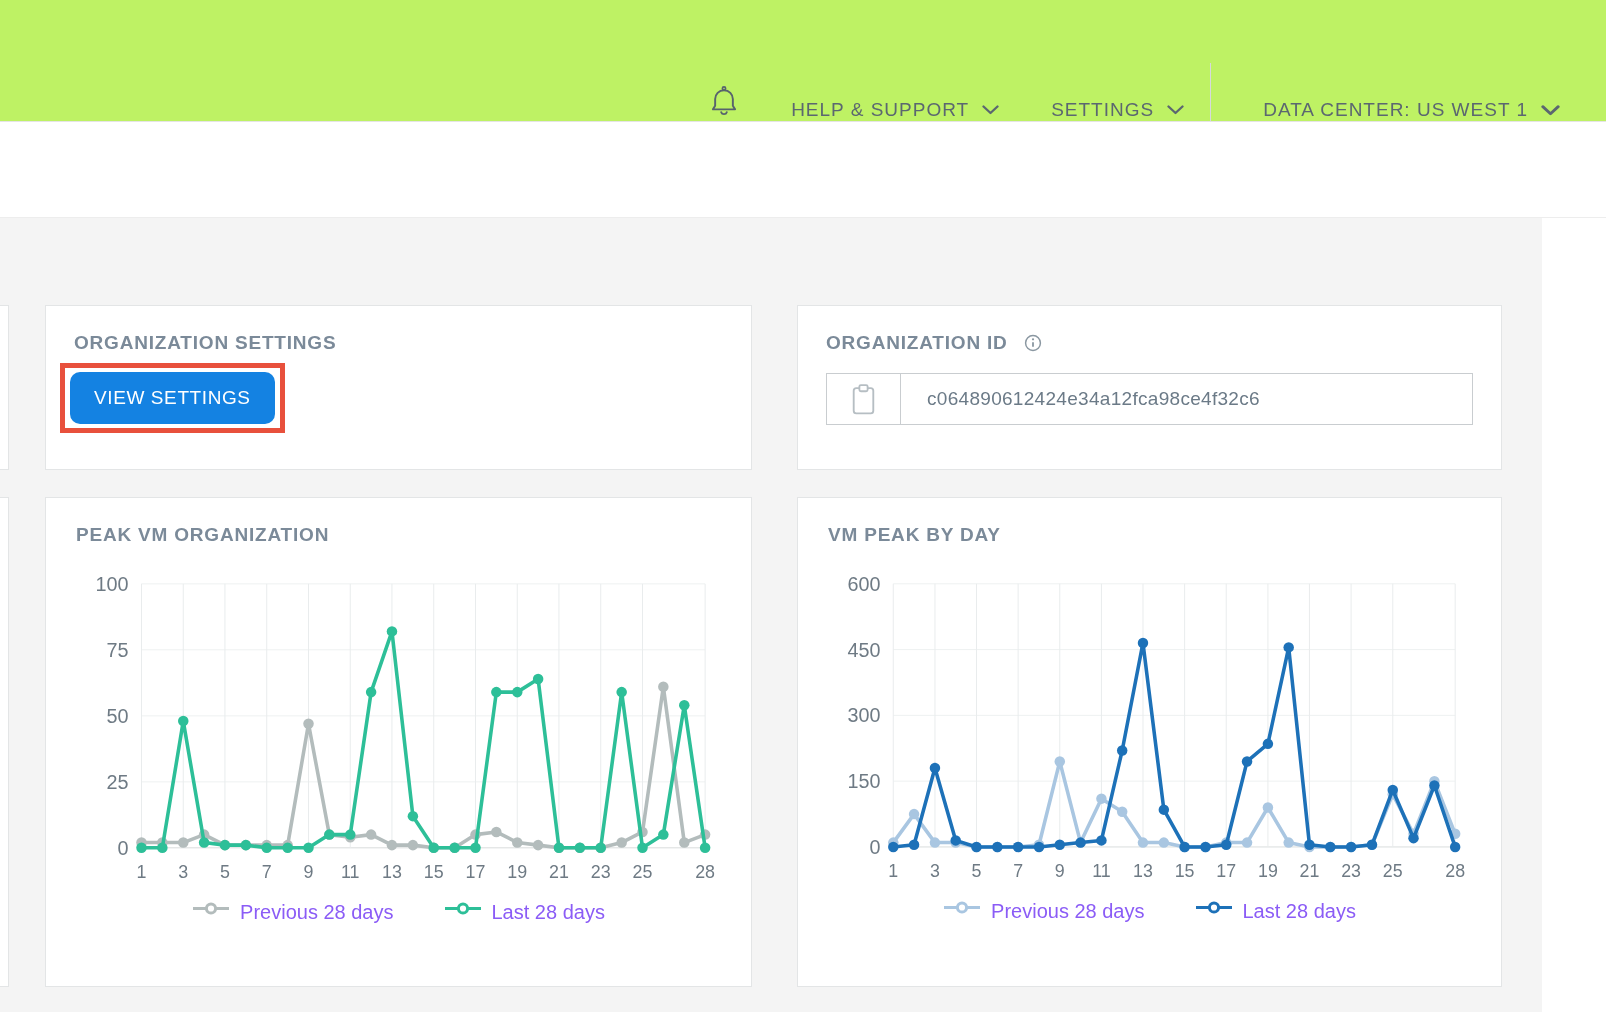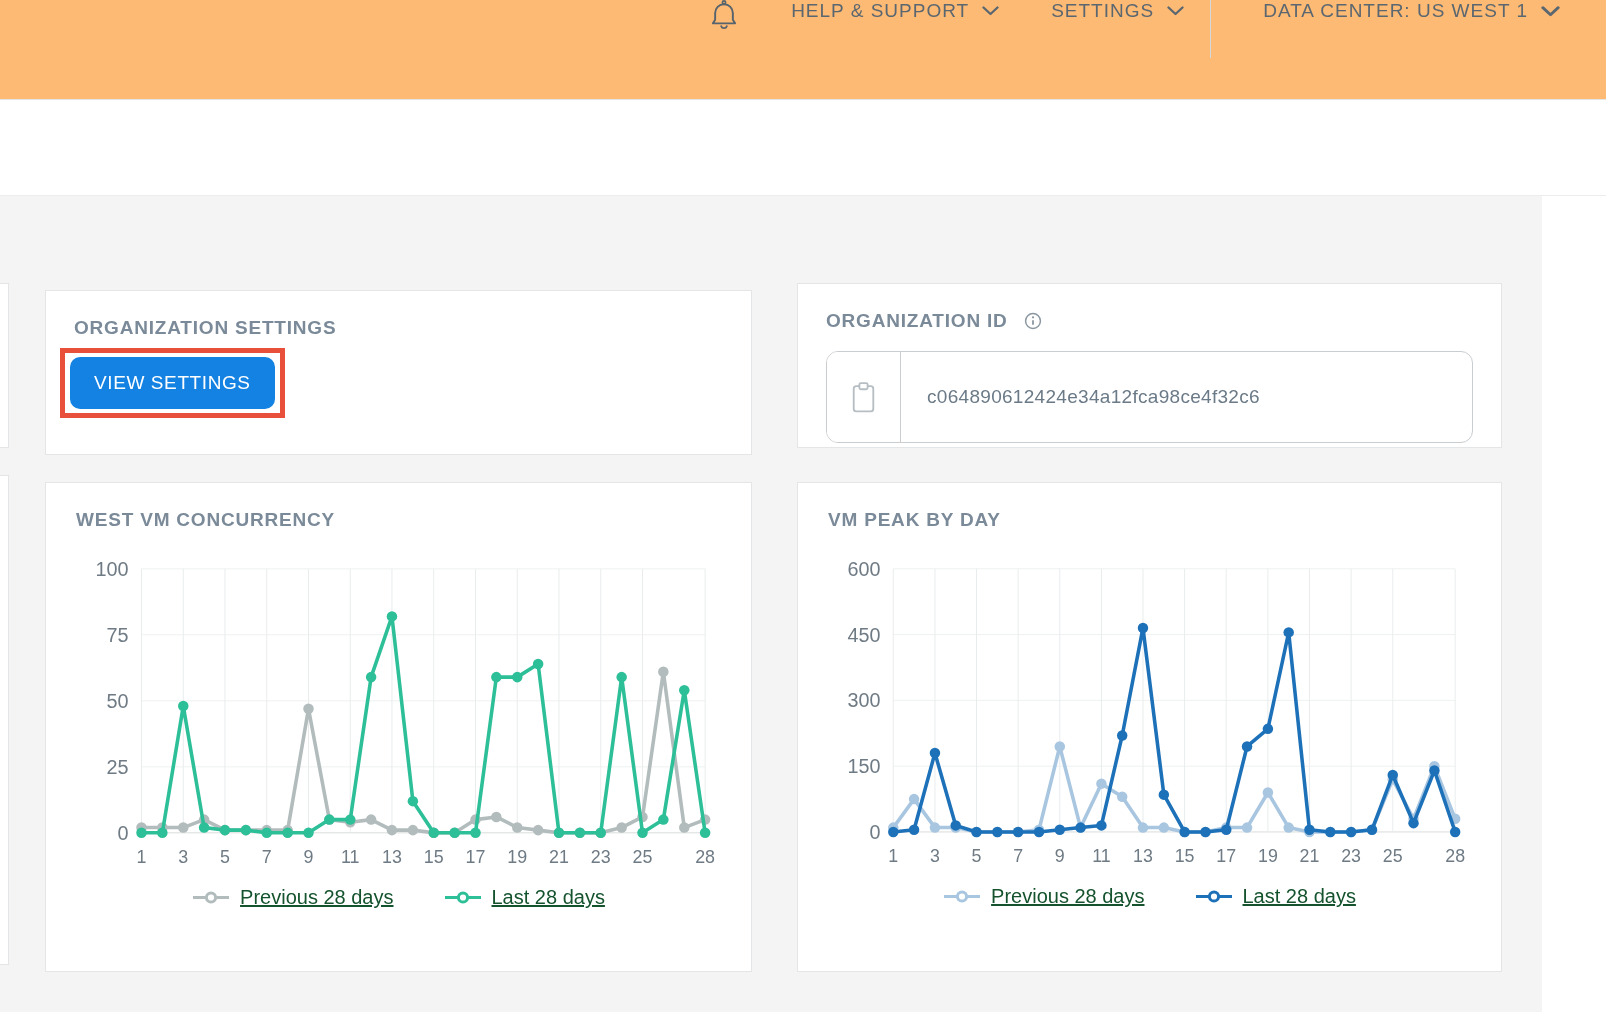--- a/index.html
+++ b/index.html
@@ -1,21 +1,21 @@
 <!DOCTYPE html>
 <html><head>
 <meta charset="utf-8">
 <style>
   * { margin:0; padding:0; box-sizing:border-box; }
   html,body { width:1606px; height:1012px; overflow:hidden; }
   body { font-family:"Liberation Sans", sans-serif; background:#fff; }
 
   
-  .topnav { height:100px; background:#fdba74; border-bottom:1px solid #e5e5e5;
-            display:flex; align-items:flex-start; justify-content:flex-end;
+  .topnav { height:122px; background:#bef264; border-bottom:1px solid #e5e5e5;
+            display:flex; align-items:flex-end; justify-content:flex-end;
             padding-right:46px; }
   .nav-item { display:flex; align-items:center; gap:13px; margin-left:52px;
               background:none; border:none; cursor:pointer;
               font-family:"Liberation Sans", sans-serif;
               font-size:19px; letter-spacing:1px; color:#5b6770; }
   .nav-bell { background:none; border:none; cursor:pointer; margin-left:0; }
   .nav-divider { width:1px; height:58px; background:#d6d9db; margin-left:26px; }
   .chev { display:block; }
 
   
@@ -30,49 +30,49 @@
   .sliver2 { top:279px; height:490px; }
 
   .grid { position:relative; display:grid;
           grid-template-columns:707px 705px; column-gap:45px; row-gap:27px; }
 
   .card { background:#fff; border:1px solid #e3e5e6; }
   .card h2 { font-size:19px; font-weight:700; color:#7b8a99;
              letter-spacing:0.8px; }
 
   
-  .card-settings { height:165px; padding:26px 28px;margin-top:7px; }
+  .card-settings { height:165px; padding:26px 28px; }
   .card-settings h2 { margin-bottom:9px; }
   .annotation { display:inline-block; border:5px solid #e8503c;
                 padding:4px 5px; margin-left:-14px; background:transparent; }
   .btn-primary { display:block; background:#1482e2; color:#fff; border:none;
                  border-radius:10px; padding:15px 24px; font-size:19px;
                  letter-spacing:0.6px; cursor:pointer;
                  font-family:"Liberation Sans", sans-serif; }
 
   
   .card-orgid { height:165px; padding:26px 28px; }
   .orgid-head { display:flex; align-items:center; gap:16px; }
-  .orgid-field { margin-top:19px; height:92px; display:flex; align-items:stretch;
-                 border:1px solid #c9cdd0; border-radius:12px; background:#fff;
+  .orgid-field { margin-top:19px; height:52px; display:flex; align-items:stretch;
+                 border:1px solid #c9cdd0; border-radius:0; background:#fff;
                  overflow:hidden; }
   .copy-cell { width:74px; display:flex; align-items:center; justify-content:center;
                border-right:1px solid #c9cdd0; cursor:pointer; background:#fff; }
   .orgid-value { flex:1; display:flex; align-items:center; padding-left:26px;
                  font-size:19px; color:#6b7a87; letter-spacing:0.3px; }
 
   
   .card-chart { height:490px; padding:26px 30px 0; }
   .card-chart h2 { margin-bottom:20px; }
   .chart { width:100%; height:auto; display:block; }
   .chart text { font-family:"Liberation Sans", sans-serif; }
   .legend { margin-top:6px; display:flex; justify-content:center;
             align-items:center; gap:50px; }
-  .legend-item { display:inline-flex; align-items:center; gap:10px;
-                 font-size:20px; color:#14532d; cursor:pointer;text-decoration:underline; }
+  .legend-item { display:inline-flex; gap:10px;
+                 font-size:20px; color:#8b5cf6; cursor:pointer; }
 </style>
 </head>
 <body>
 
 <div class="page">
 
   <header class="topnav">
     <button class="nav-bell">
       <svg width="30" height="32" viewBox="0 0 28 30" fill="none">
         <circle cx="14" cy="2.4" r="1.5" stroke="#57636d" stroke-width="1.6"></circle>
@@ -135,21 +135,21 @@
             <svg width="27" height="33" viewBox="0 0 26 32" fill="none">
               <rect x="3.5" y="5" width="19" height="24.5" rx="2.5" stroke="#b6bec3" stroke-width="1.8"></rect>
               <rect x="9" y="2" width="8" height="6" rx="1.5" fill="#fff" stroke="#b6bec3" stroke-width="1.8"></rect>
             </svg>
           </div>
           <div class="orgid-value">c064890612424e34a12fca98ce4f32c6</div>
         </div>
       </section>
 
       <section class="card card-chart">
-        <h2>WEST VM CONCURRENCY</h2>
+        <h2>PEAK VM ORGANIZATION</h2>
         <svg class="chart" viewBox="0 0 650 332">
             <line x1="66" y1="284.0" x2="634" y2="284.0" stroke="#d9dddd" stroke-width="1"></line>
             <text x="53" y="291.0" text-anchor="end" fill="#6e7a84" font-size="20">0</text>
             <line x1="66" y1="217.5" x2="634" y2="217.5" stroke="#eef1f1" stroke-width="1"></line>
             <text x="53" y="224.5" text-anchor="end" fill="#6e7a84" font-size="20">25</text>
             <line x1="66" y1="151.0" x2="634" y2="151.0" stroke="#eef1f1" stroke-width="1"></line>
             <text x="53" y="158.0" text-anchor="end" fill="#6e7a84" font-size="20">50</text>
             <line x1="66" y1="84.5" x2="634" y2="84.5" stroke="#eef1f1" stroke-width="1"></line>
             <text x="53" y="91.5" text-anchor="end" fill="#6e7a84" font-size="20">75</text>
             <line x1="66" y1="18.0" x2="634" y2="18.0" stroke="#eef1f1" stroke-width="1"></line>

